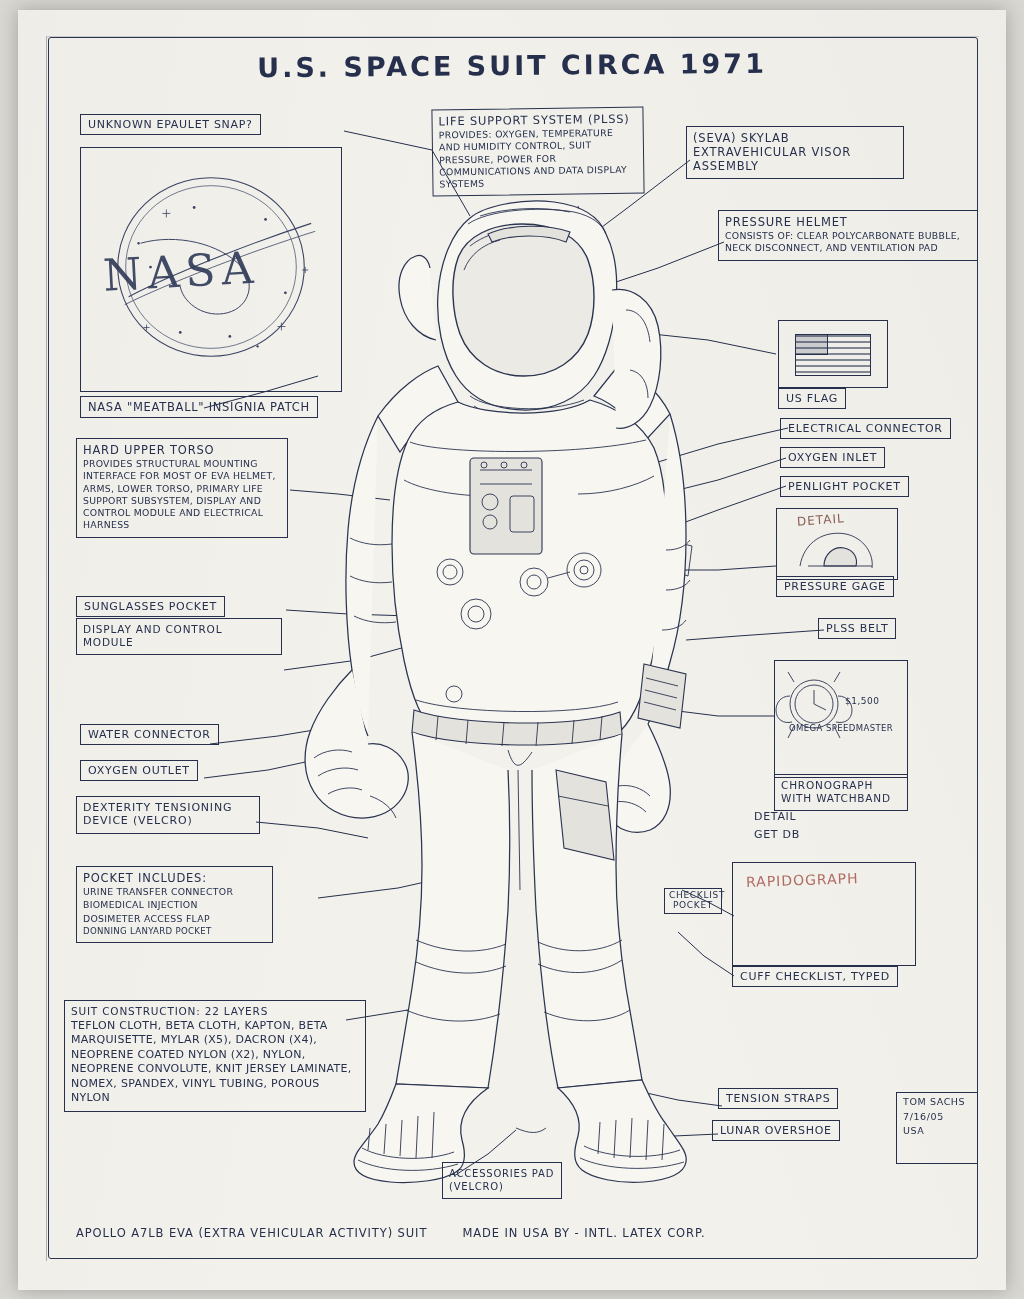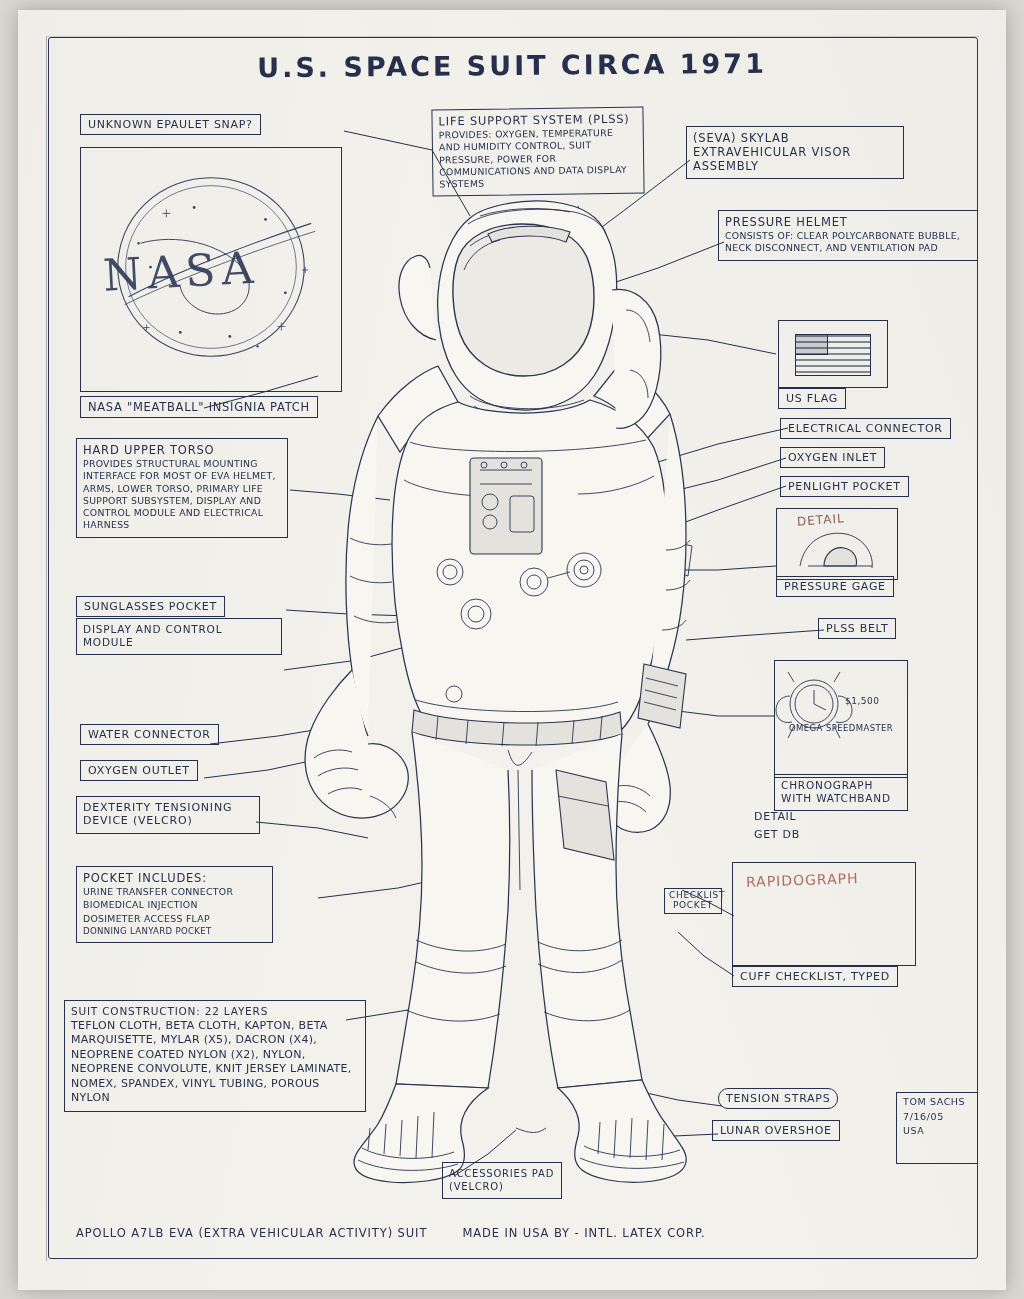--- a/index.html
+++ b/index.html
@@ -432,21 +432,21 @@
     <span class="h" style="font-size:10.5px;">SUIT CONSTRUCTION: 22 LAYERS</span>
     <span class="b" style="font-size:11px;">TEFLON CLOTH, BETA CLOTH, KAPTON, BETA MARQUISETTE, MYLAR (x5), DACRON (x4), NEOPRENE COATED NYLON (x2), NYLON, NEOPRENE CONVOLUTE, KNIT JERSEY LAMINATE, NOMEX, SPANDEX, VINYL TUBING, POROUS NYLON</span>
   </div>
 
   <div class="label hand" style="left:646px; top:878px; font-size:9px; padding:2px 4px; white-space:normal; width:58px; line-height:1.1;text-align:center;">CHECKLIST POCKET</div>
 
   <div id="cuffbox"></div>
   <div id="rapidograph" class="hand">RAPIDOGRAPH</div>
   <div class="label hand" style="left:714px; top:956px;">CUFF CHECKLIST, TYPED</div>
 
-  <div class="label hand" style="left:700px; top:1078px;border-radius:10px;">TENSION STRAPS</div>
+  <div class="label hand" style="left:700px; top:1078px;">TENSION STRAPS</div>
   <div class="label hand" style="left:694px; top:1110px;">LUNAR OVERSHOE</div>
 
   <div class="box hand" style="left:424px; top:1152px; width:120px;">
     <span class="h" style="font-size:10px;">ACCESSORIES PAD (VELCRO)</span>
   </div>
 
   <div id="sigbox">
     <div class="hand">TOM SACHS</div>
     <div class="hand">7/16/05</div>
     <div class="hand">USA</div>

